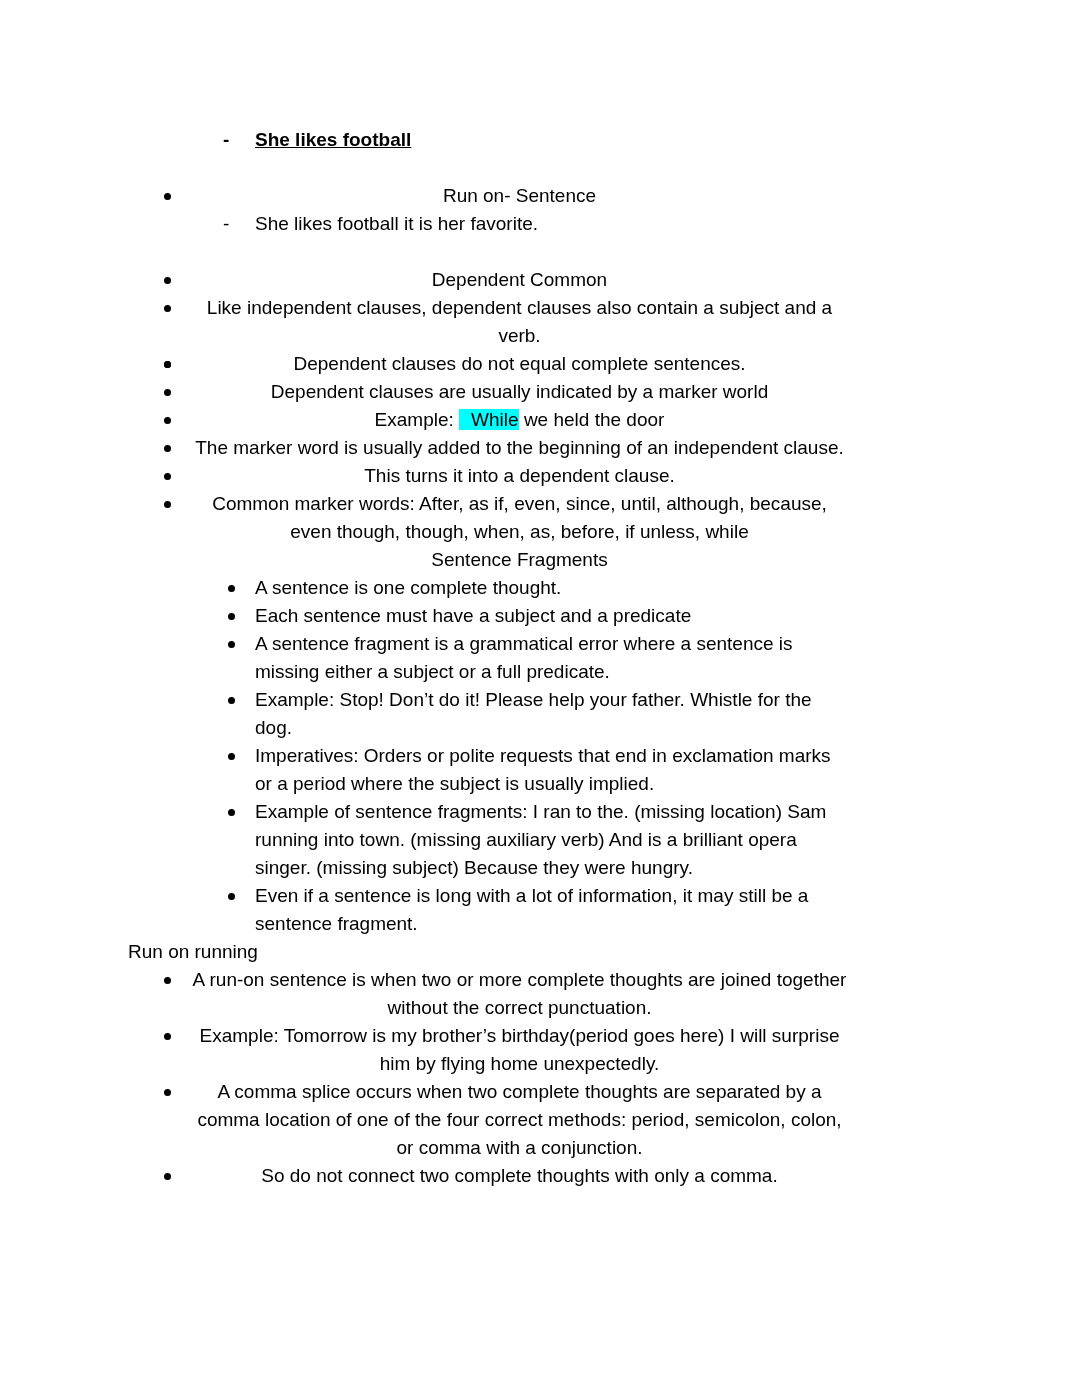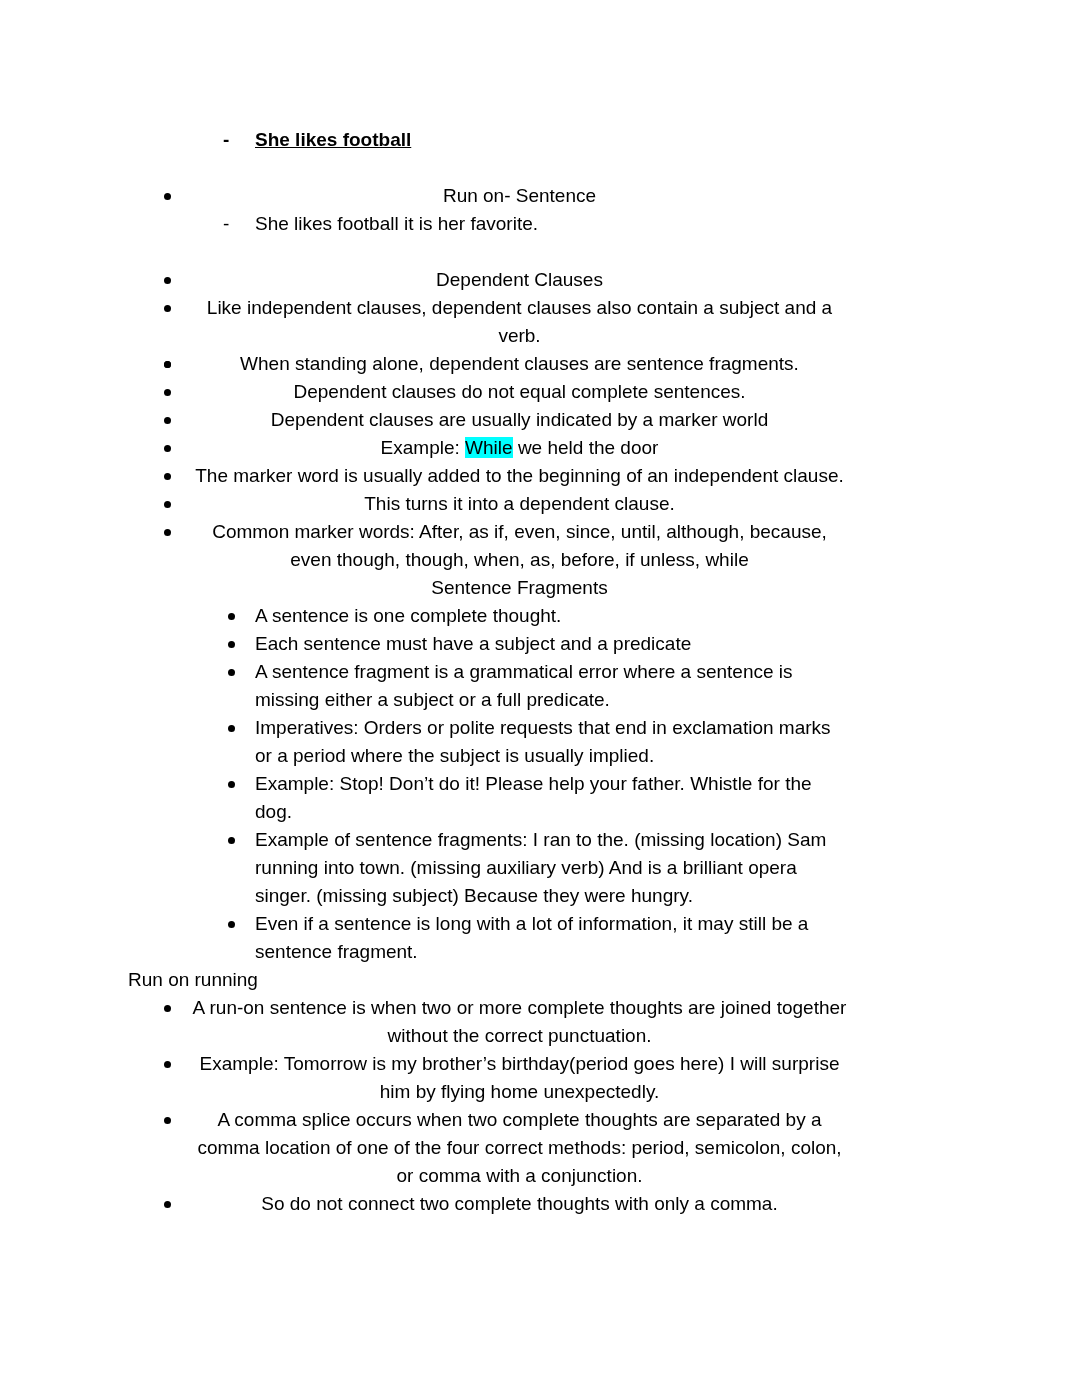--- a/index.html
+++ b/index.html
@@ -63,45 +63,41 @@
   </div>
   <div class="line indent-2 dash">
     <span class="marker"></span>
     <span>She likes football it is her favorite.</span>
   </div>
 
   <div class="spacer"></div>
 
   <div class="line indent-1 bullet">
     <span class="marker"></span>
-    <span>Dependent Clauses</span>
+    <span>Dependent Common</span>
   </div>
   <div class="line indent-1 bullet">
     <span class="marker"></span>
     <span>Like independent clauses, dependent clauses also contain a subject and a verb.</span>
   </div>
   <div class="line indent-1 bullet">
     <span class="marker"></span>
-  </div>
-  <div class="line indent-1 bullet">
-    <span class="marker"></span>
-    <span>When standing alone, dependent clauses are sentence fragments.</span>
   </div>
   <div class="line indent-1 bullet">
     <span class="marker"></span>
     <span>Dependent clauses do not equal complete sentences.</span>
   </div>
   <div class="line indent-1 bullet">
     <span class="marker"></span>
     <span>Dependent clauses are usually indicated by a marker world</span>
   </div>
 
   <div class="line indent-1 bullet">
     <span class="marker"></span>
-    <span>Example: </span><span class="highlight" style="background: rgb(0, 255, 255);">While</span><span> we held the door</span>
+    <span>Example: </span><span class="highlight" style="background: rgb(0, 255, 255); padding-left: 12px;">While</span><span> we held the door</span>
   </div>
 
   <div class="line indent-1 bullet">
     <span class="marker"></span>
     <span>The marker word is usually added to the beginning of an independent clause.</span>
   </div>
   <div class="line indent-1 bullet">
     <span class="marker"></span>
     <span>This turns it into a dependent clause.</span>
   </div>
@@ -121,25 +117,25 @@
   <div class="line indent-2 bullet">
     <span class="marker"></span>
     <span>Each sentence must have a subject and a predicate</span>
   </div>
   <div class="line indent-2 bullet">
     <span class="marker"></span>
     <span>A sentence fragment is a grammatical error where a sentence is missing either a subject or a full predicate.</span>
   </div>
   <div class="line indent-2 bullet">
     <span class="marker"></span>
-    <span>Imperatives: Orders or polite requests that end in exclamation marks or a period where the subject is usually implied.</span>
+    <span>Example: Stop! Don’t do it! Please help your father. Whistle for the dog.</span>
   </div>
   <div class="line indent-2 bullet">
     <span class="marker"></span>
-    <span>Example: Stop! Don’t do it! Please help your father. Whistle for the dog.</span>
+    <span>Imperatives: Orders or polite requests that end in exclamation marks or a period where the subject is usually implied.</span>
   </div>
   <div class="line indent-2 bullet">
     <span class="marker"></span>
     <span>Example of sentence fragments: I ran to the. (missing location) Sam running into town. (missing auxiliary verb) And is a brilliant opera singer. (missing subject) Because they were hungry.</span>
   </div>
   <div class="line indent-2 bullet">
     <span class="marker"></span>
     <span>Even if a sentence is long with a lot of information, it may still be a sentence fragment.</span>
   </div>
 

